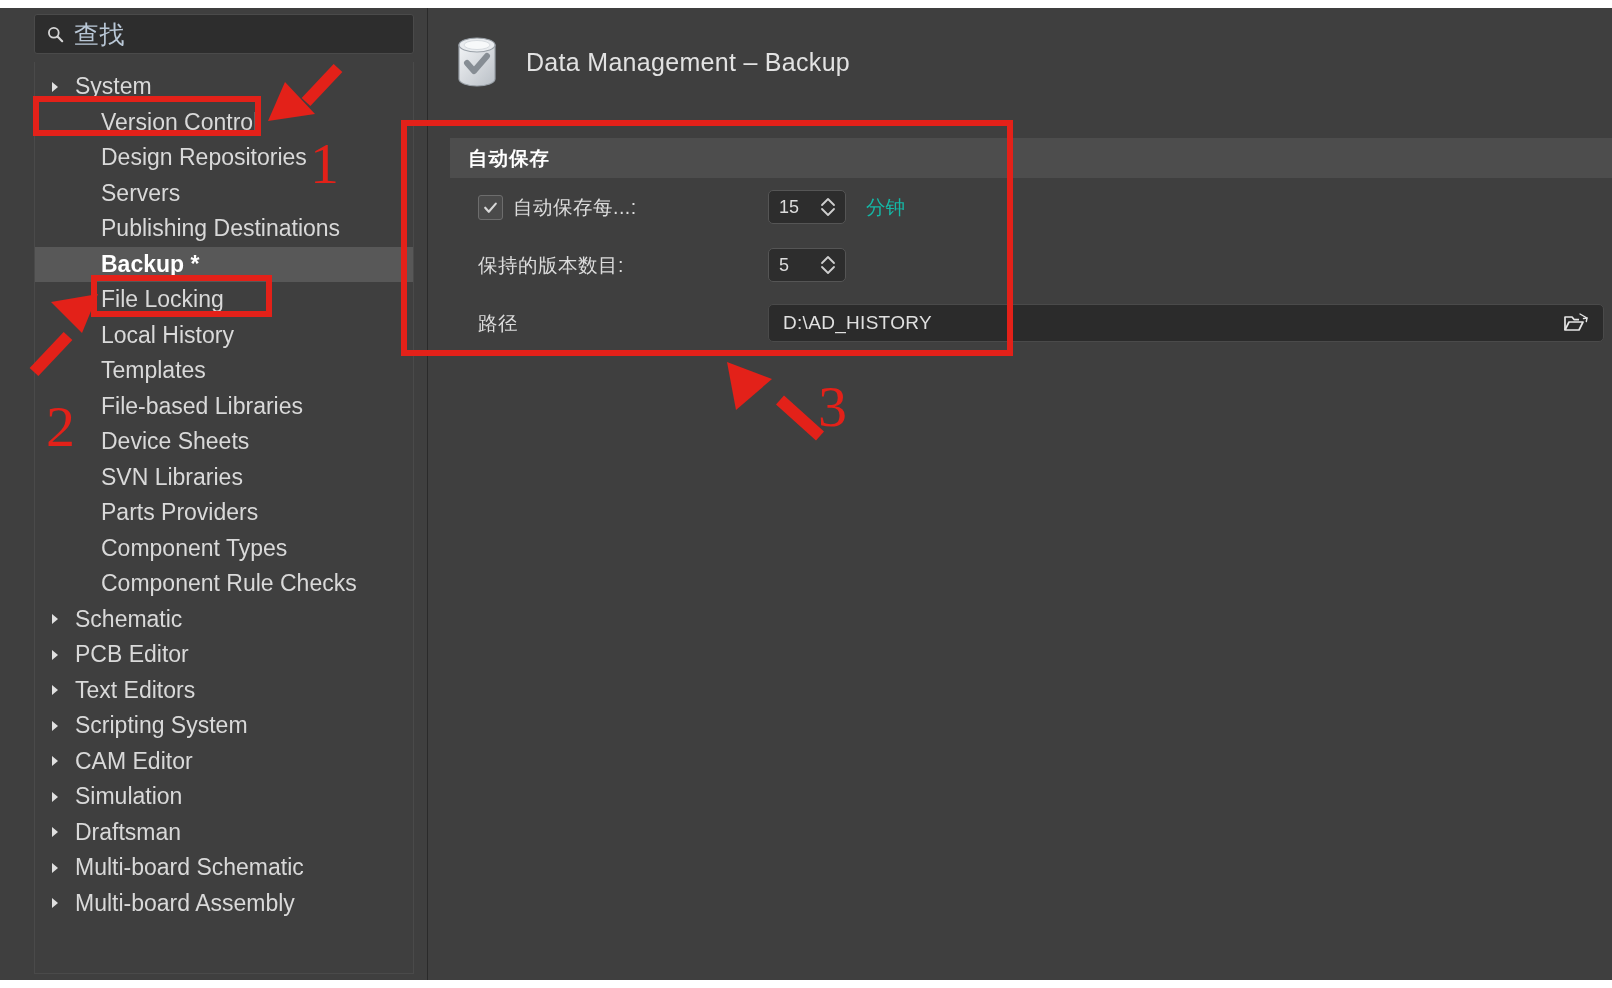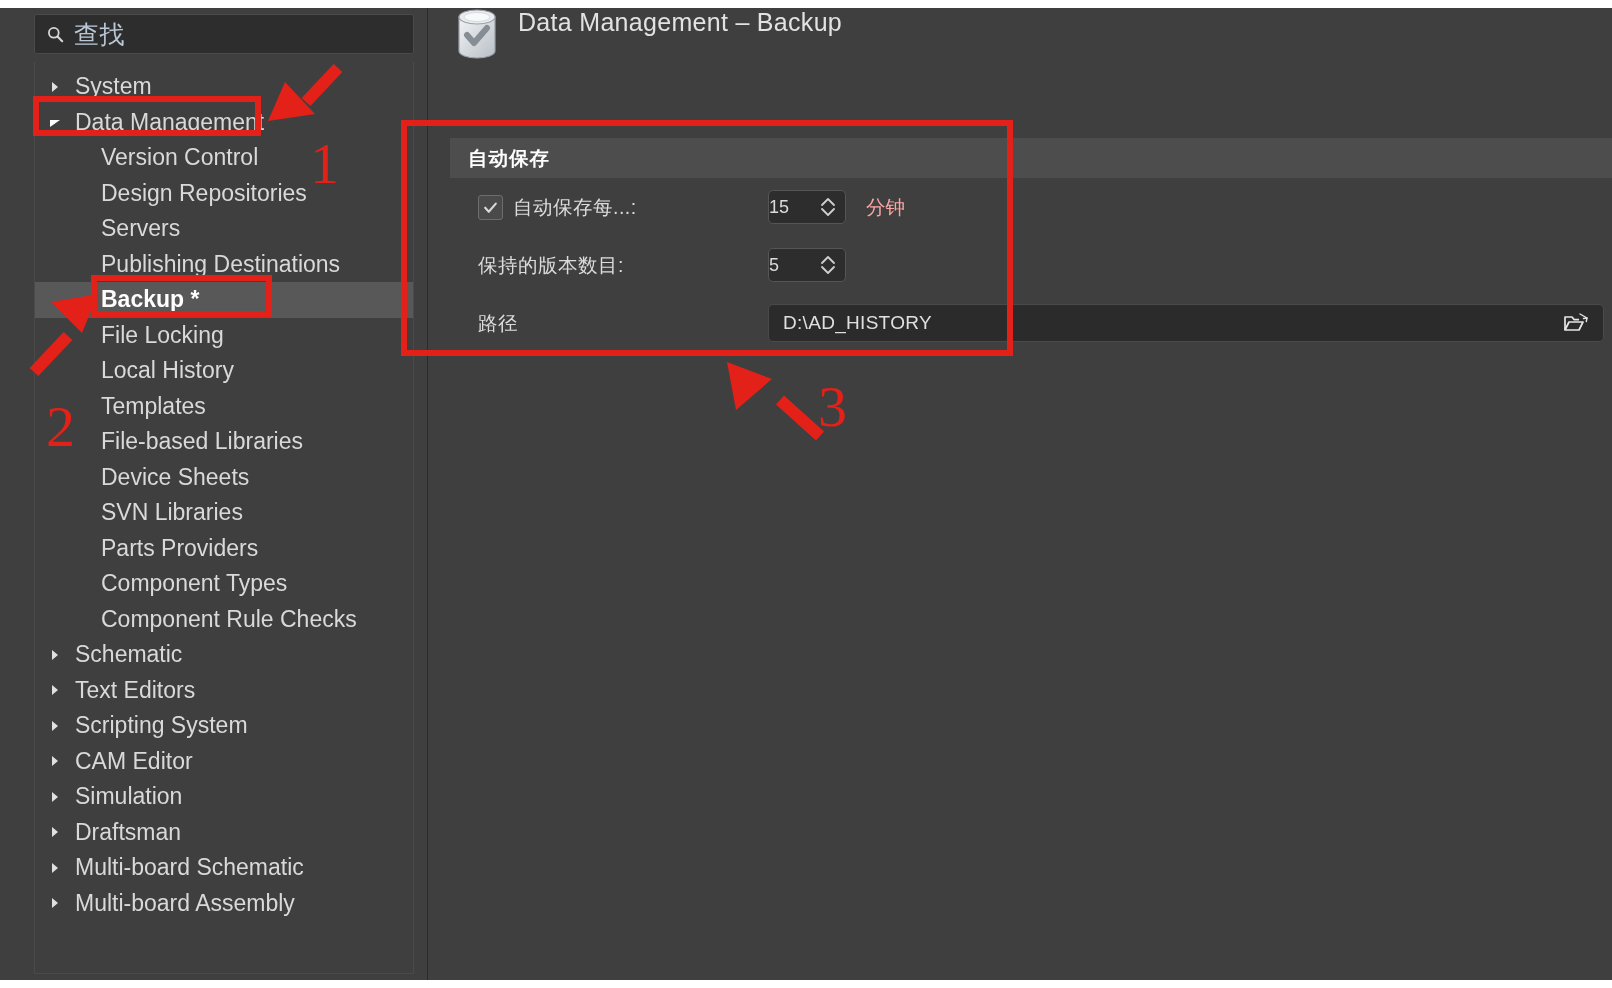--- a/index.html
+++ b/index.html
@@ -91,23 +91,23 @@
   .content {
     position:relative;
     flex:1; height:100%;
     background:#3f3f3f;
   }
 
   .page-header {
     position:absolute;
     left:0; top:0;
     width:100%; height:108px;
-    display:flex; 
+    display:flex; align-items:center;
     padding-left:26px;
-    gap:18px;
+    gap:26px;
   }
   .db-icon { width:46px; height:52px; display:block; flex:none; }
   .page-title {
     color:#e2e2e2;
     font-size:25px;
     letter-spacing:.3px;
   }
 
   .section-header {
     position:absolute;
@@ -156,36 +156,37 @@
   .label-after-check { margin-left:10px; }
 
   .spinner {
     position:absolute;
     left:330px;
     width:78px; height:34px;
     background:#2d2d2d;
     border:1px solid #555;
     border-radius:5px;
     display:flex; align-items:center;
+    padding-left:10px;
   }
   .spinner-value {
     color:#dcdcdc;
     font-size:18px;
     flex:1;
   }
   .spin-arrows {
     width:22px; height:26px;
     margin-right:6px;
     display:block;
     flex:none;
   }
   .unit-label {
     position:absolute;
     left:428px;
-    color:#fca5a5;
+    color:#14b8a6;
     font-size:19.5px;
   }
 
   .path-input {
     position:absolute;
     left:330px;
     right:8px;
     height:38px;
     background:#2b2b2b;
     border:1px solid #4a4a4a;
@@ -233,26 +234,20 @@
           <span class="search-placeholder">查找</span>
         </div>
 
         <div class="tree" id="tree">
             <div class="tree-row top">
               <svg class="caret" viewBox="0 0 16 16">
                 <path d="M5 3 L11 8 L5 13 Z" fill="#e0e0e0"></path>
               </svg>
               <span>System</span>
             </div>
-            <div class="tree-row top">
-              <svg class="caret" viewBox="0 0 16 16">
-                <path d="M3 6 L13 6 L3 13 Z" fill="#ffffff"></path>
-              </svg>
-              <span>Data Management</span>
-            </div>
             <div class="tree-row child">
               <span>Version Control</span>
             </div>
             <div class="tree-row child">
               <span>Design Repositories</span>
             </div>
             <div class="tree-row child">
               <span>Servers</span>
             </div>
             <div class="tree-row child">
@@ -286,20 +281,26 @@
               <span>Component Types</span>
             </div>
             <div class="tree-row child">
               <span>Component Rule Checks</span>
             </div>
             <div class="tree-row top">
               <svg class="caret" viewBox="0 0 16 16">
                 <path d="M5 3 L11 8 L5 13 Z" fill="#e0e0e0"></path>
               </svg>
               <span>Schematic</span>
+            </div>
+            <div class="tree-row top">
+              <svg class="caret" viewBox="0 0 16 16">
+                <path d="M5 3 L11 8 L5 13 Z" fill="#e0e0e0"></path>
+              </svg>
+              <span>PCB Editor</span>
             </div>
             <div class="tree-row top">
               <svg class="caret" viewBox="0 0 16 16">
                 <path d="M5 3 L11 8 L5 13 Z" fill="#e0e0e0"></path>
               </svg>
               <span>Text Editors</span>
             </div>
             <div class="tree-row top">
               <svg class="caret" viewBox="0 0 16 16">
                 <path d="M5 3 L11 8 L5 13 Z" fill="#e0e0e0"></path>

